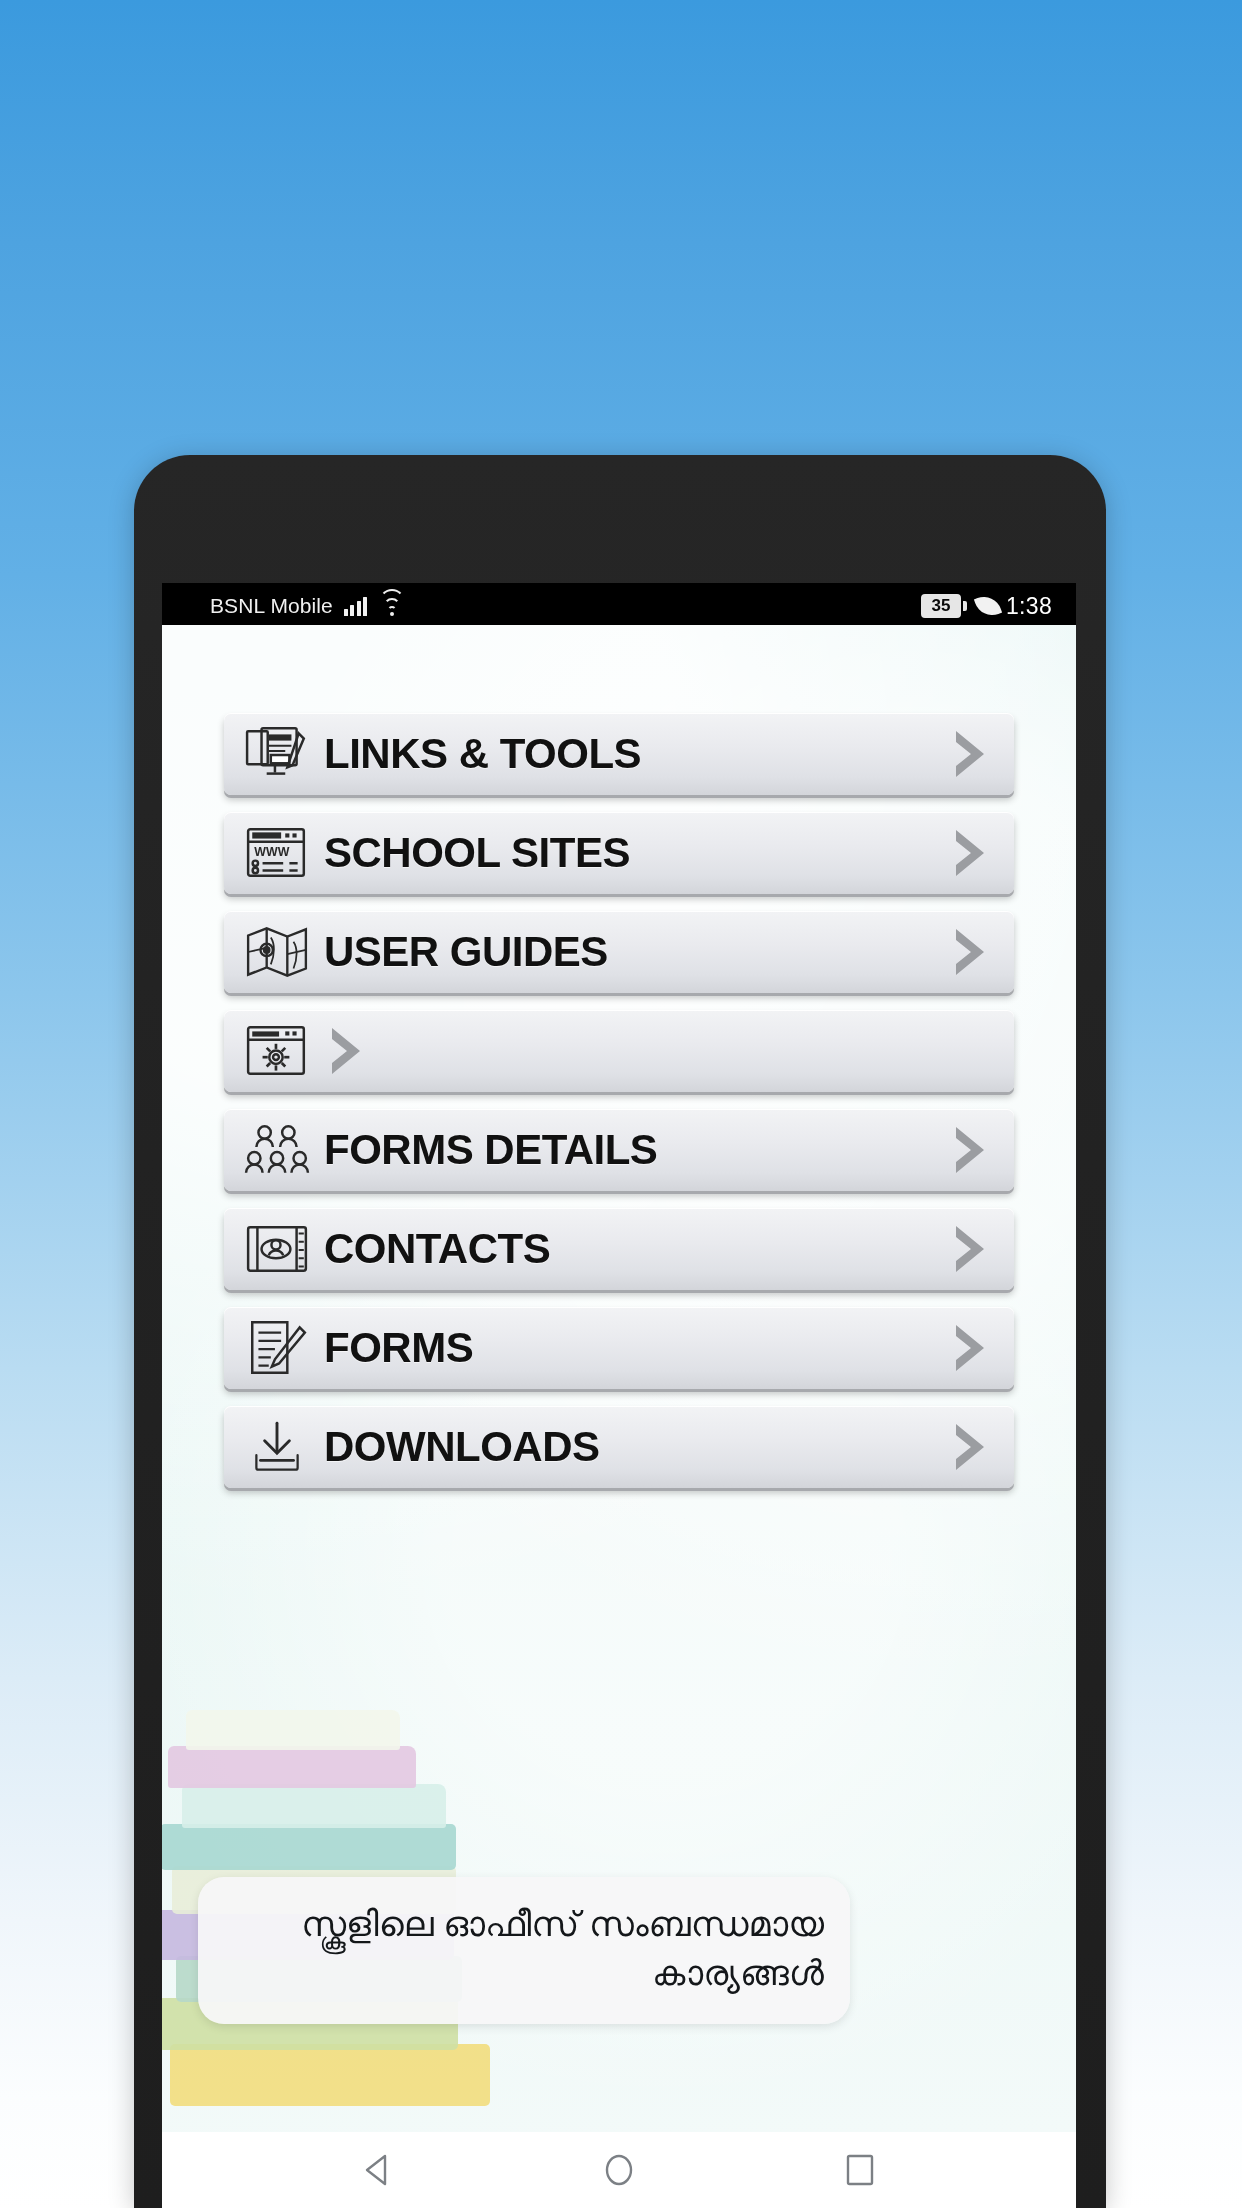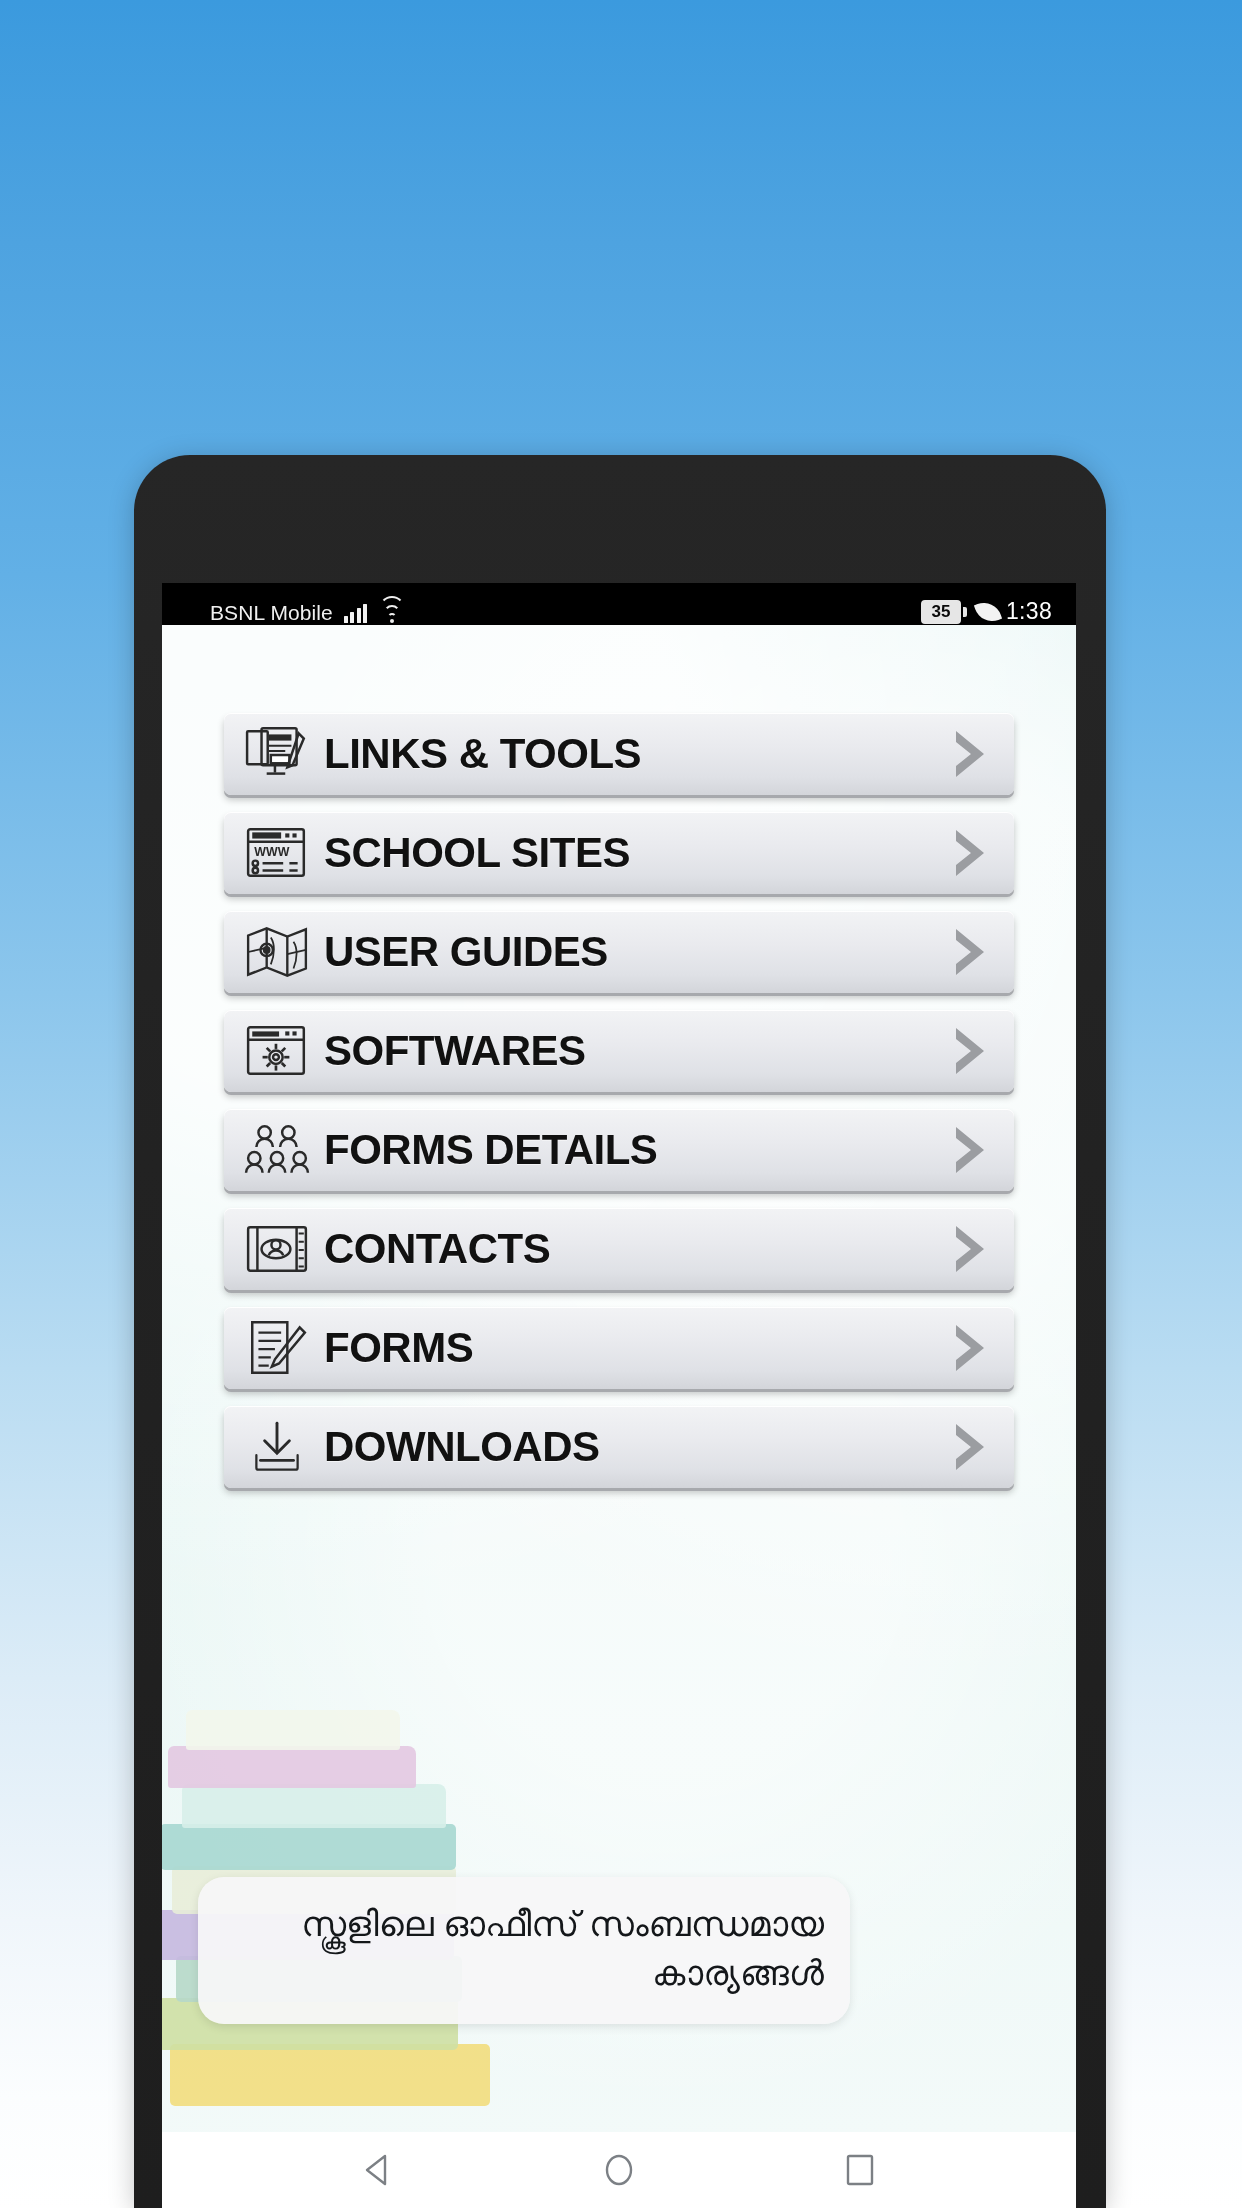--- a/index.html
+++ b/index.html
@@ -60,21 +60,21 @@
     background:#e7f6f5;
     overflow:hidden;
   }
 
   
   #statusbar{
     position:relative;
     height:42px;
     background:#000000;
     display:flex;
-    align-items:flex-end;
+    align-items:center;
     justify-content:space-between;
     padding:4px 12px 0 48px;
     color:#ffffff;
     z-index:6;
     gap:17px;
   }
   .sb-left{ display:flex; align-items:center; gap:11px; }
   .sb-right{ display:flex; align-items:center; gap:7px; padding-right:12px;}
   .carrier{ font-size:21px; font-weight:400; letter-spacing:.1px; color:#f0f0f0;}
   .clock{ font-size:23px; font-weight:400; color:#ffffff; letter-spacing:.3px;}
@@ -362,21 +362,20 @@
                     <line x1="-13" y1="0" x2="-8" y2="0"></line>
                       <line x1="8" y1="0" x2="13" y2="0"></line>
                     <line x1="-9" y1="-9" x2="-5.6" y2="-5.6"></line>
                       <line x1="5.6" y1="5.6" x2="9" y2="9"></line>
                     <line x1="9" y1="-9" x2="5.6" y2="-5.6"></line>
                       <line x1="-5.6" y1="5.6" x2="-9" y2="9"></line>
                   </g>
                 </g>
               </svg>
             </span>
-            <span class="lbl">SOFTWARES</span>
             <span class="chev">
               <svg viewBox="0 0 44 52">
                   <path d="M8 3 L36 26 L8 49 L8 38 L23 26 L8 14 Z" fill="#9b9da1"></path>
                 </svg>
             </span>
           </div>
 
           <div class="row">
             <span class="ico">
               <svg viewBox="0 0 64 56" fill="none" stroke="#2a2a2a" stroke-width="2.4">

